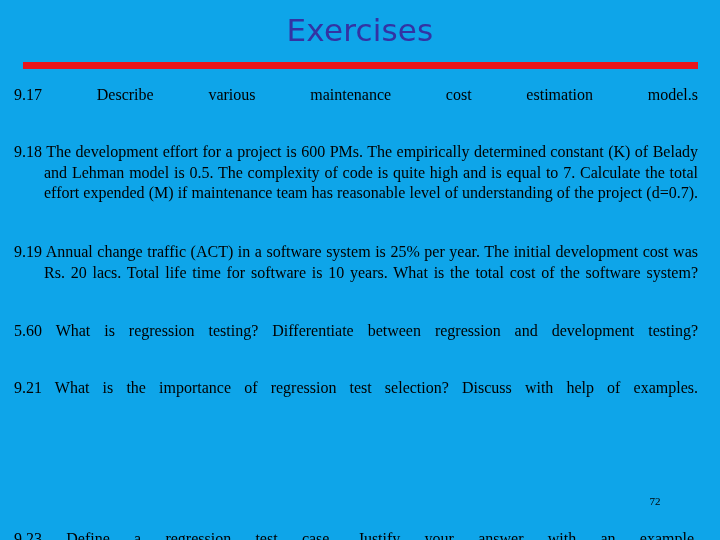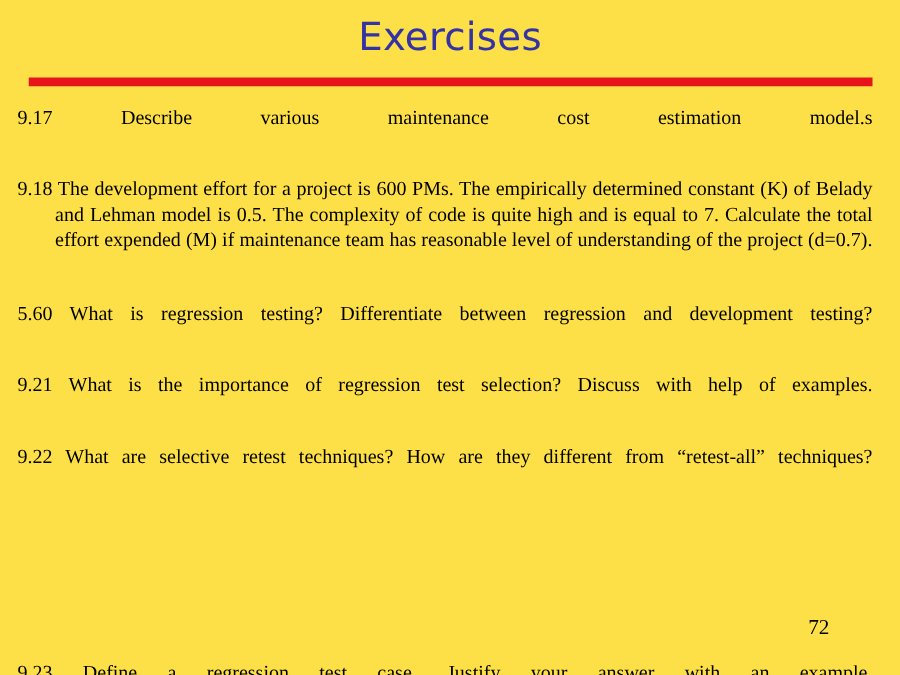--- a/index.html
+++ b/index.html
@@ -12,21 +12,21 @@
     background: #ffffff;
     font-family: "Liberation Serif", "DejaVu Serif", serif;
     overflow: hidden;
     position: relative;
   }
 
   .slide {
     position: relative;
     width: 720px;
     height: 540px;
-    background: #fde047;
+    background: #0ea5e9;
     overflow: hidden;
   }
 
   
   .slide-title {
     position: absolute;
     left: 0;
     top: 12px;
     width: 720px;
     text-align: center;
@@ -85,21 +85,21 @@
   .ex-922 { margin-bottom: 0; }
 
   
   .page-number {
     position: absolute;
     left: 640px;
     top: 495px;
     width: 30px;
     text-align: center;
     font-family: "Liberation Serif", "DejaVu Serif", serif;
-    font-size: 17px;
+    font-size: 11px;
     line-height: 13px;
     color: #000000;
   }
 
   
   .overflow-clip {
     position: absolute;
     left: 14px;
     top: 529px;
     width: 684px;
@@ -120,26 +120,26 @@
   <div class="slide-title">Exercises</div>
 
   <div class="title-rule"></div>
 
   <div class="body-block">
 
     <p class="exercise ex-917">9.17 Describe various maintenance cost estimation model.s</p>
 
     <p class="exercise ex-918">9.18 The development effort for a project is 600 PMs. The empirically determined constant (K) of Belady and Lehman model is 0.5. The complexity of code is quite high and is equal to 7. Calculate the total effort expended (M) if maintenance team has reasonable level of understanding of the project (d=0.7).</p>
 
+    <p class="exercise ex-919">9.19 Annual change traffic (ACT) in a software system is 25% per year. The initial development cost was Rs. 20 lacs. Total life time for software is 10 years. What is the total cost of the software system?</p>
 
     <p class="exercise ex-920">5.60 What is regression testing? Differentiate between regression and development testing?</p>
 
     <p class="exercise ex-921">9.21 What is the importance of regression test selection? Discuss with help of examples.</p>
 
-    <p class="exercise ex-922">9.22 What are selective retest techniques? How are they different from “retest-all” techniques?</p>
 
   </div>
 
   <div class="page-number">72</div>
 
   <div class="overflow-clip">
     <p class="exercise">9.23 Define a regression test case. Justify your answer with an example.</p>
   </div>
 
 </div>

